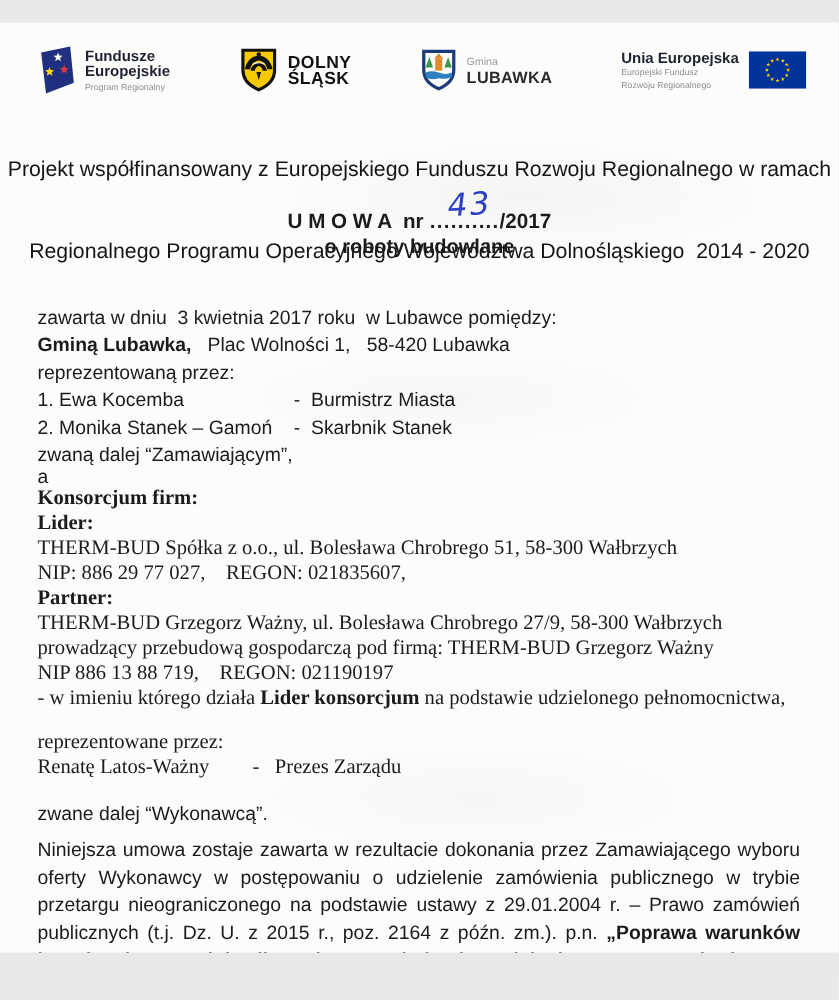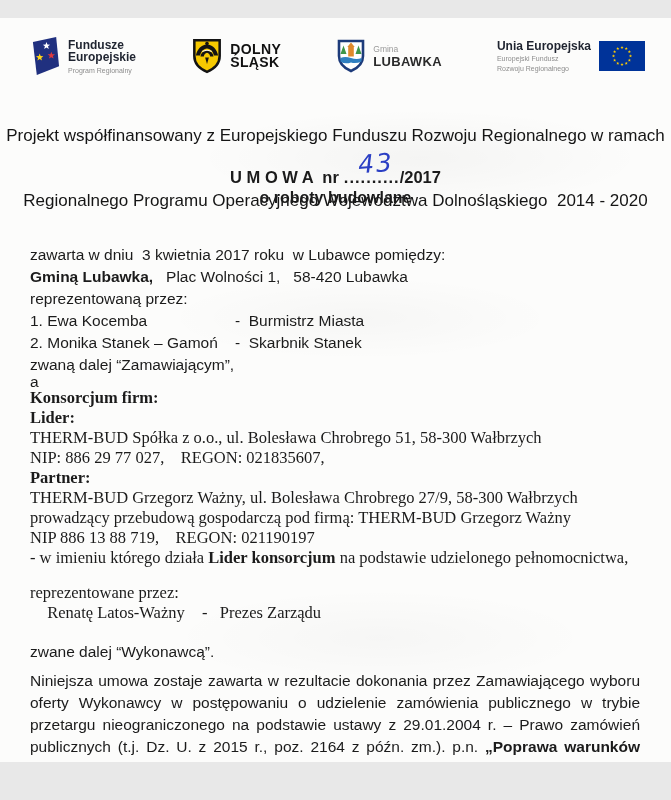--- a/index.html
+++ b/index.html
@@ -54,21 +54,21 @@
   }
   .subtitle { font-size: 16px; font-weight: 700; margin-top: 2px; }
 
   
   .doc-body { position: absolute; top: 226px; left: 30px; right: 31px; }
   p.sans  { font-family: "Liberation Sans", sans-serif; font-size: 15.5px; line-height: 22px; white-space: pre-wrap; }
   p.serif { font-family: "Liberation Serif", serif; font-size: 16.5px; line-height: 20px; white-space: pre-wrap; }
   p.connector { line-height: 12px; }
   .rep-row { display: flex; }
   .rep-row .name  { display: inline-block; width: 205px; }
-  .rep-row3 .name { width: 172px; text-align: center; }
+  .rep-row3 .name { width: 172px; }
   .gap-md { margin-top: 15px; }
   .gap-lg { margin-top: 18px; }
   .closing {
     margin-top: 7px;
     font-size: 15px; line-height: 21.5px;
     text-align: justify; white-space: normal;
   }
   b { font-weight: 700; }
 </style>
 </head>

